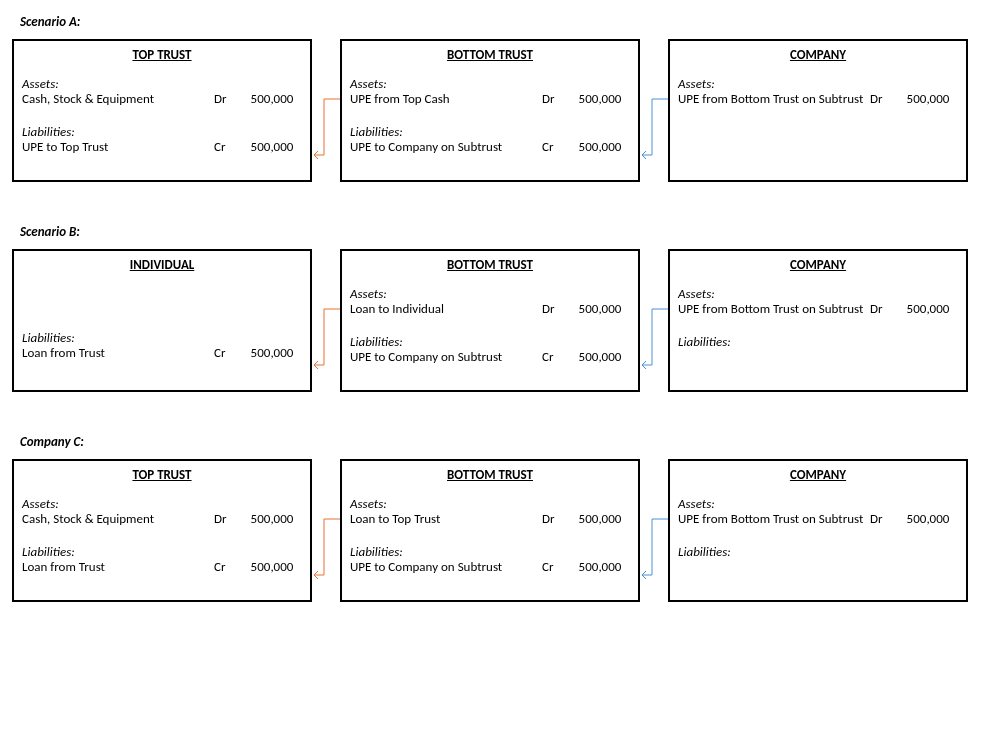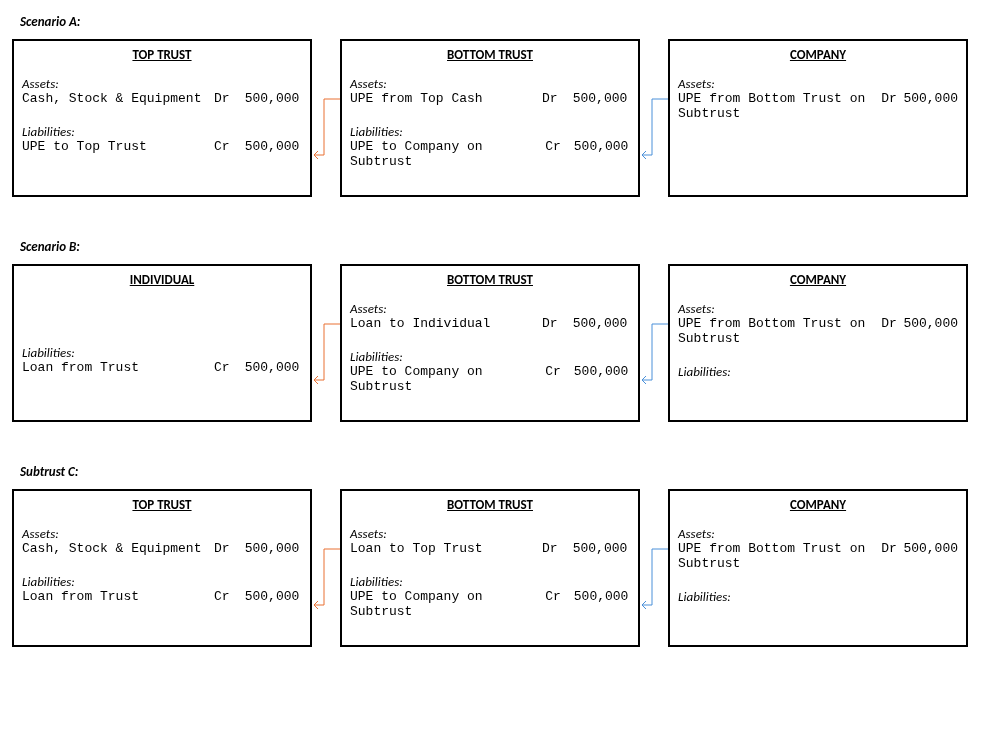--- a/index.html
+++ b/index.html
@@ -39,21 +39,20 @@
   }
   .section-label {
     font-style: italic;
     margin-top: 2px;
     margin-bottom: 0;
   }
   .line-item {
     display: flex;
     align-items: baseline;
     margin-bottom: 2px;
-    font-family: Liberation Mono, monospace;
   }
   .line-desc { flex: 1 1 auto; }
   .line-drcr { width: 28px; text-align: left; }
   .line-amt  { width: 60px; text-align: center; }
   .spacer { height: 14px; }
   
   .conn {
     position: absolute;
     pointer-events: none;
   }
@@ -173,21 +172,21 @@
       </svg>
   </div>
   <div class="conn" style="left:628px;top:56px;width:30px;height:64px;">
     <svg width="30" height="64">
         <path d="M28 4 L12 4 L12 60 L2 60" fill="none" stroke="#4A90D9" stroke-width="1"></path>
         <path d="M6 56 L2 60 L6 64" fill="none" stroke="#4A90D9" stroke-width="1"></path>
       </svg>
   </div>
 </div>
 
-<div class="scenario-label">Subtrust C:</div>
+<div class="scenario-label">Company C:</div>
 <div class="scenario-row" style="margin-bottom:10px;">
   <div class="entity-box">
     <div class="entity-title">TOP TRUST</div>
     <div class="section-label">Assets:</div>
     <div class="line-item">
       <span class="line-desc">Cash, Stock &amp; Equipment</span>
       <span class="line-drcr">Dr</span>
       <span class="line-amt">500,000</span>
     </div>
     <div class="spacer"></div>

